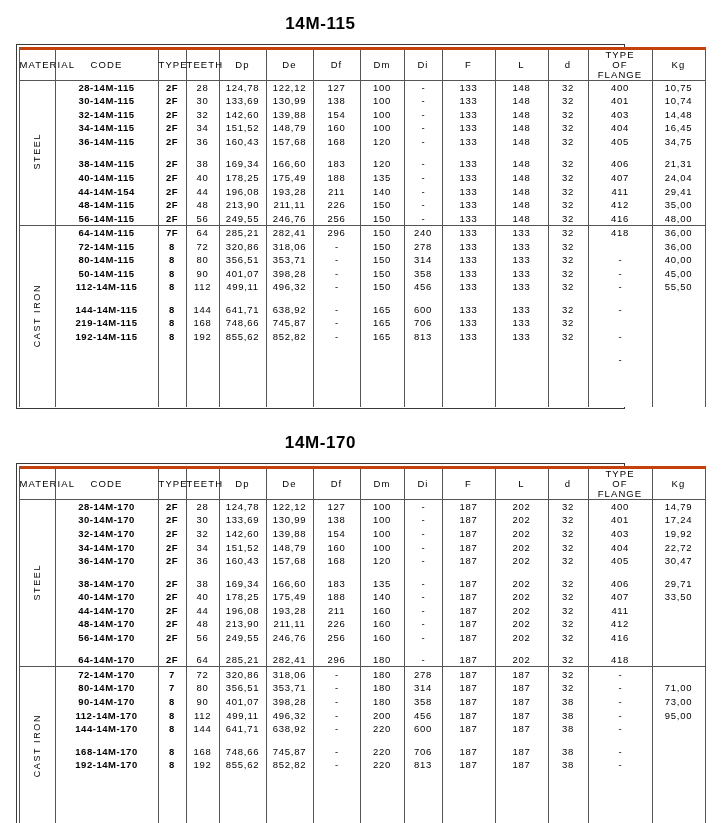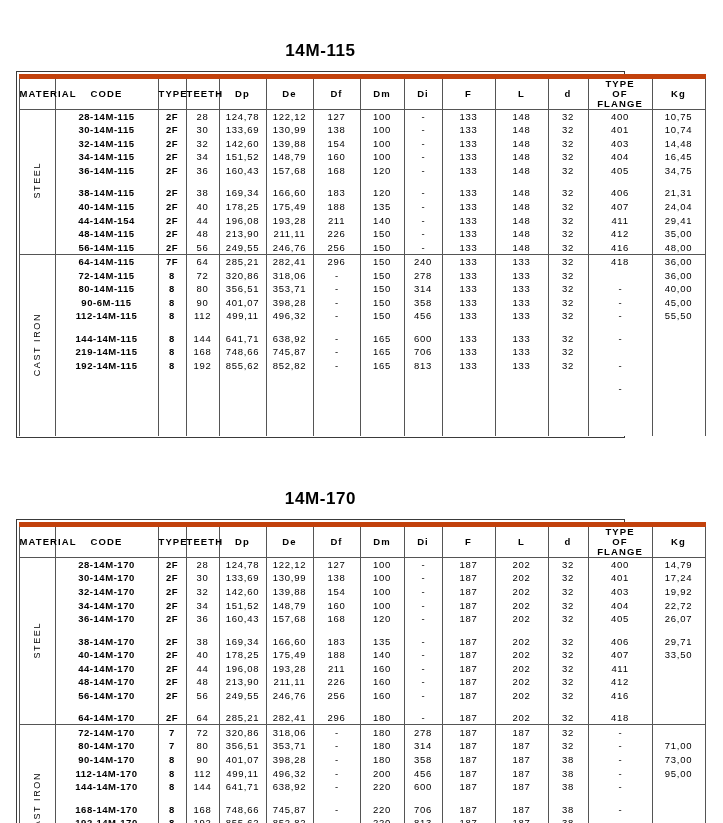--- a/index.html
+++ b/index.html
@@ -16,21 +16,20 @@
   }
   .page {
     width: 723px;
     height: 823px;
     position: relative;
     box-sizing: border-box;
   }
   .table-block {
     width: 641px;
     box-sizing: border-box;
-    margin-top: 27px;
   }
   .tbl-title {
     text-align: center;
     font-size: 17px;
     font-weight: bold;
     letter-spacing: 0.6px;
     font-family: "Liberation Sans", sans-serif;
   }
   .tbl-frame {
     margin: 0 16px;
@@ -50,22 +49,22 @@
     border-right: 1px solid #555555;
     padding: 0;
     font-size: 9.5px;
     font-family: "Liberation Sans", sans-serif;
     text-align: center;
     vertical-align: middle;
     background: #ffffff;
   }
   table.data thead th {
     border-bottom: 1px solid #555555;
-    border-top: 5px solid #c2410c;
-    font-weight: bold;
+    border-top: 3px solid #c2410c;
+    font-weight: normal;
     letter-spacing: 1.1px;
     height: 30px;
     line-height: 1.06;
     font-size: 9.5px;
   }
   th.flange-h {
     font-size: 8.2px;
     letter-spacing: 1px;
     line-height: 1.12;
   }
@@ -384,21 +383,21 @@
               <td class="dash">-</td>
               <td class="num">150</td>
               <td class="num">314</td>
               <td class="num">133</td>
               <td class="num">133</td>
               <td class="num">32</td>
               <td class="dash">-</td>
               <td class="num">40,00</td>
             </tr>
             <tr class="row">
-              <td class="code-cell">90-6M-115</td>
+              <td class="code-cell">50-14M-115</td>
               <td class="type-cell">8</td>
               <td class="num">90</td>
               <td class="num">401,07</td>
               <td class="num">398,28</td>
               <td class="dash">-</td>
               <td class="num">150</td>
               <td class="num">358</td>
               <td class="num">133</td>
               <td class="num">133</td>
               <td class="num">32</td>
@@ -673,21 +672,21 @@
               <td class="num">36</td>
               <td class="num">160,43</td>
               <td class="num">157,68</td>
               <td class="num">168</td>
               <td class="num">120</td>
               <td class="dash">-</td>
               <td class="num">187</td>
               <td class="num">202</td>
               <td class="num">32</td>
               <td class="num">405</td>
-              <td class="num">26,07</td>
+              <td class="num">30,47</td>
             </tr>
             <tr class="gap">
               <td>&nbsp;</td>
               <td>&nbsp;</td>
               <td>&nbsp;</td>
               <td>&nbsp;</td>
               <td>&nbsp;</td>
               <td>&nbsp;</td>
               <td>&nbsp;</td>
               <td>&nbsp;</td>

